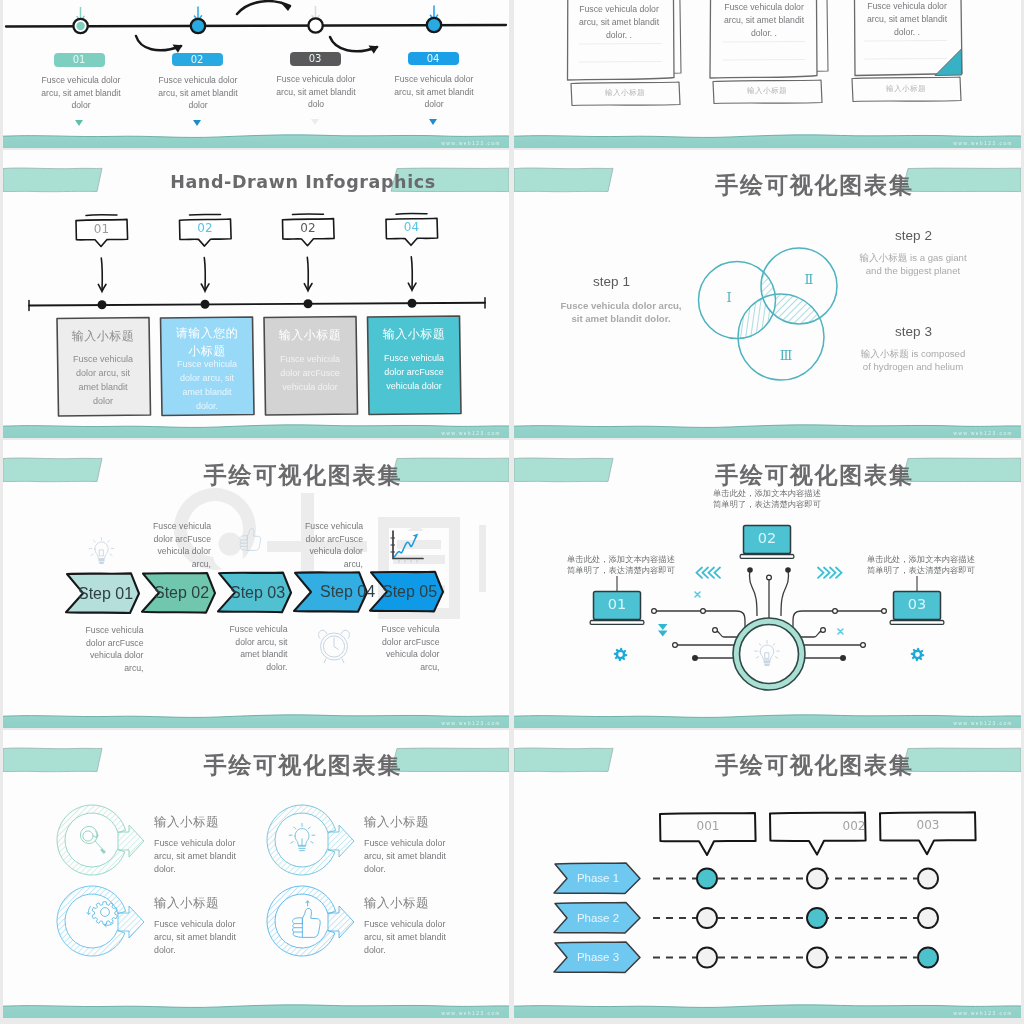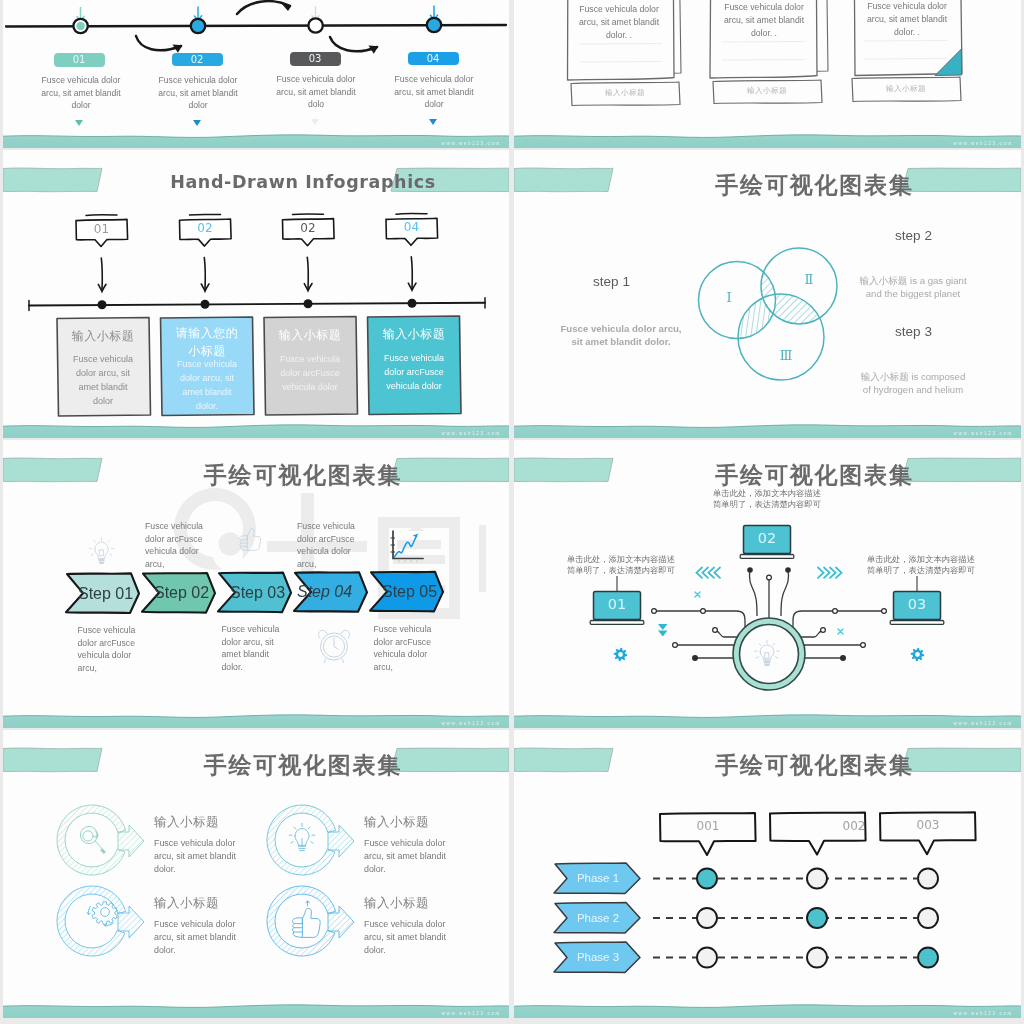--- a/index.html
+++ b/index.html
@@ -16,23 +16,23 @@
   .s1tag{position:absolute;width:51px;height:13.5px;border-radius:4px;color:#e8f7f4;
          font-size:10px;text-align:center;line-height:13.5px;font-family:"DejaVu Sans",sans-serif;}
   .s1body{width:84px;font-size:8.6px;line-height:1.48;color:#77787b;}
   .s2body{width:92px;font-size:8.7px;line-height:1.48;color:#77787b;}
   .s2cap{width:90px;font-size:7.6px;color:#b4b4b6;letter-spacing:0.4px;}
   .s3num{position:absolute;width:72px;text-align:center;font-size:12px;font-family:"DejaVu Sans",sans-serif;}
   .s3head{position:absolute;width:88px;text-align:center;font-size:12px;line-height:1.5;letter-spacing:0.5px;}
   .s3body{position:absolute;width:66px;text-align:center;font-size:9px;line-height:1.55;}
   .vnum{position:absolute;width:40px;text-align:center;font-size:13px;color:#4eb3bf;font-family:"DejaVu Serif",serif;}
   .sh{position:absolute;text-align:center;font-size:13.5px;color:#5a5a5c;}
-  .sb{position:absolute;text-align:center;font-size:9.6px;line-height:1.35;color:#a9a9ab;white-space:nowrap;margin-top:23px;}
+  .sb{position:absolute;text-align:center;font-size:9.6px;line-height:1.35;color:#a9a9ab;white-space:nowrap;}
   .chv{position:absolute;width:60px;text-align:left;font-size:16px;color:#2e4046;font-family:"Liberation Sans",sans-serif;}
-  .s5tx{position:absolute;width:66px;text-align:left;font-size:8.7px;line-height:1.45;color:#77787b;}
+  .s5tx{position:absolute;width:66px;text-align:right;font-size:8.7px;line-height:1.45;color:#77787b;}
   .lpn{position:absolute;width:47px;text-align:center;font-size:14.5px;color:#d9f6fb;font-family:"DejaVu Sans",sans-serif;}
   .s6d{position:absolute;width:130px;text-align:center;font-size:8.3px;line-height:1.28;color:#6f7072;white-space:nowrap;}
   .wmtx{position:absolute;font-size:31px;color:#ededed;letter-spacing:3.2px;font-family:"DejaVu Sans",sans-serif;white-space:nowrap;font-weight:bold;}
   .s7h{position:absolute;width:120px;font-size:12.5px;color:#808082;letter-spacing:0.5px;}
   .s7b{position:absolute;width:84px;font-size:8.9px;line-height:1.48;color:#77787b;text-align:left;}
   .s8n{position:absolute;width:96px;text-align:center;font-size:12px;color:#a3a3a5;font-family:"DejaVu Sans",sans-serif;}
   .s8p{position:absolute;width:72px;text-align:center;font-size:11.5px;color:#e9f6fd;font-family:"Liberation Sans",sans-serif;}
   .s1tri{position:absolute;width:0;height:0;border-left:4px solid transparent;border-right:4px solid transparent;border-top:6px solid #5fbfae;}
 </style>
 </head>
@@ -381,21 +381,21 @@
       <path d="M324,194 C322.4,190.6 319.7,189.4 317.4,191 C315,192.6 315,196.2 317,198.6"></path>
       <path d="M338,194 C339.6,190.6 342.3,189.4 344.6,191 C347,192.6 347,196.2 345,198.6"></path>
       <path d="M323,218.5 l-2,4.6 M339,218.5 l2,4.6"></path>
       <path d="M331,197.5 L331,206.5 L335.6,209.6"></path>
     </g>
   </svg>
   <div class="ttl" style="left:0;top:20px;width:506px;font-size:23px;letter-spacing:1.8px;font-family:'DejaVu Sans',sans-serif;">手绘可视化图表集</div>
   <div class="chv" style="left:75px;top:144.5px;">Step 01</div>
   <div class="chv" style="left:151px;top:144.1px;">Step 02</div>
   <div class="chv" style="left:227px;top:143.7px;">Step 03</div>
-  <div class="chv" style="left:294px;top:143.3px;font-style:italic;">Step 04</div>
+  <div class="chv" style="left:317px;top:143.3px;">Step 04</div>
   <div class="chv" style="left:379px;top:142.9px;">Step 05</div>
 
   <div class="s5tx" style="left:142px;top:80px;">Fusce vehicula dolor arcFusce vehicula dolor arcu,</div>
   <div class="s5tx" style="left:294px;top:80px;">Fusce vehicula dolor arcFusce vehicula dolor arcu,</div>
   <div class="s5tx" style="left:74.5px;top:184px;">Fusce vehicula dolor arcFusce vehicula dolor arcu,</div>
   <div class="s5tx" style="left:218.5px;top:183px;">Fusce vehicula dolor arcu, sit amet blandit dolor.</div>
   <div class="s5tx" style="left:370.5px;top:183px;">Fusce vehicula dolor arcFusce vehicula dolor arcu,</div>
 
   <svg class="wave" width="506" height="15">
         <use href="#wavesym" width="506" height="15"></use>

